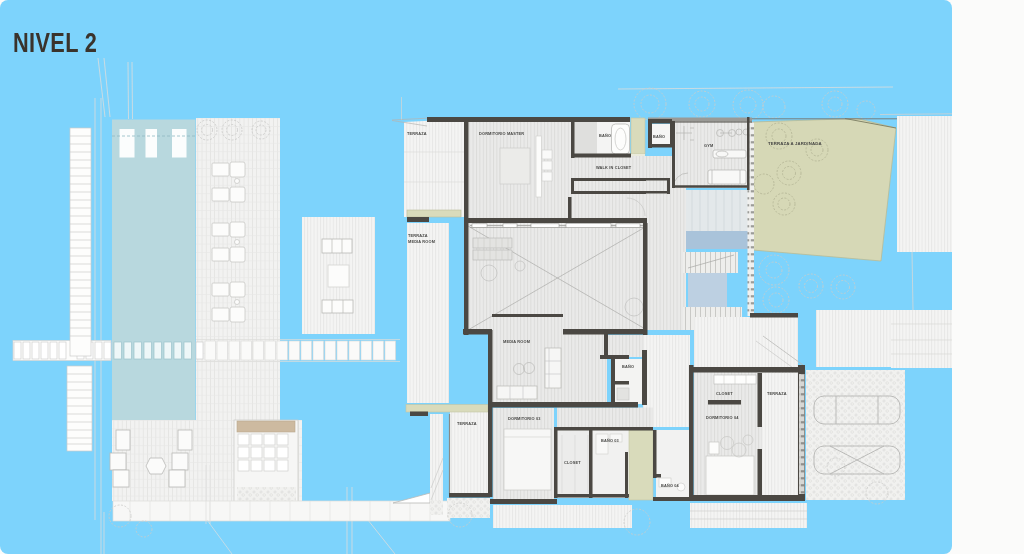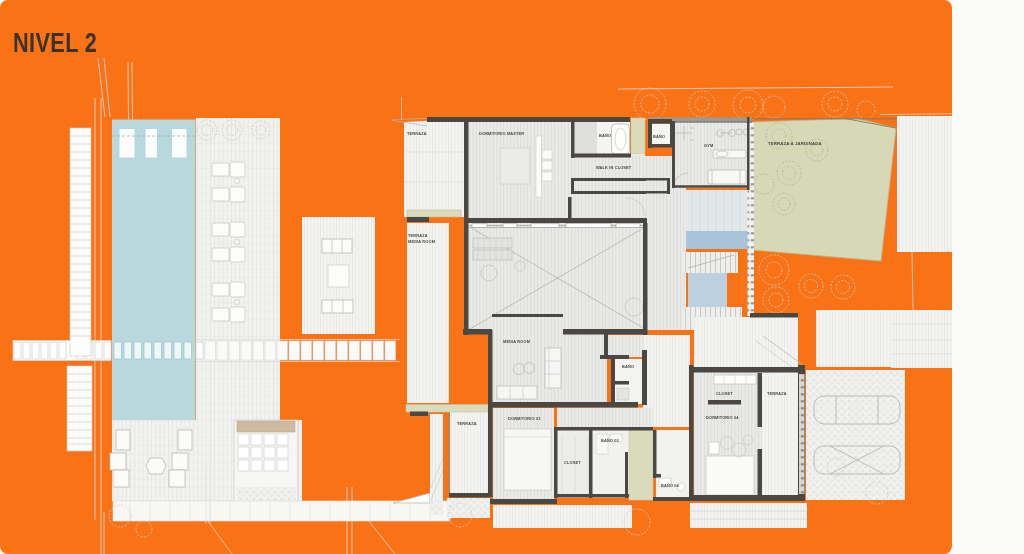--- a/index.html
+++ b/index.html
@@ -1,16 +1,16 @@
 <!DOCTYPE html>
 <html><head>
 <meta charset="utf-8">
 <style>
 html,body{margin:0;padding:0;background:#fbfbfa;}
-#wrap{position:relative;width:952px;height:554px;overflow:hidden;background:#f97316;font-family:"Liberation Sans",sans-serif;border-radius:8px;}
+#wrap{position:relative;width:952px;height:554px;overflow:hidden;background:#7dd3fc;font-family:"Liberation Sans",sans-serif;border-radius:8px;}
 #title{position:absolute;left:13px;top:27px;font-size:28px;font-weight:bold;letter-spacing:0.5px;color:#3a332c;transform:scaleX(0.775);transform-origin:left top;}
 svg{position:absolute;left:0;top:0;}
 .lbl{font-family:"Liberation Sans",sans-serif;fill:#474745;font-size:3.9px;font-weight:bold;letter-spacing:0.15px;}
 </style>
 </head>
 <body>
 <div id="wrap">
 <div id="title">NIVEL 2</div>
 <svg width="1024" height="554" viewBox="0 0 1024 554">
 <defs>

